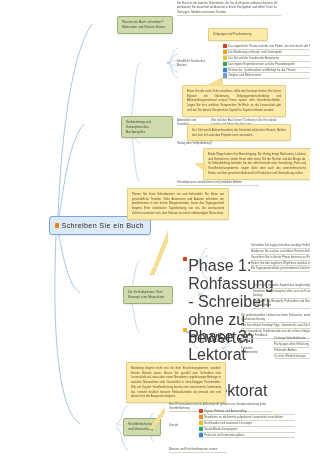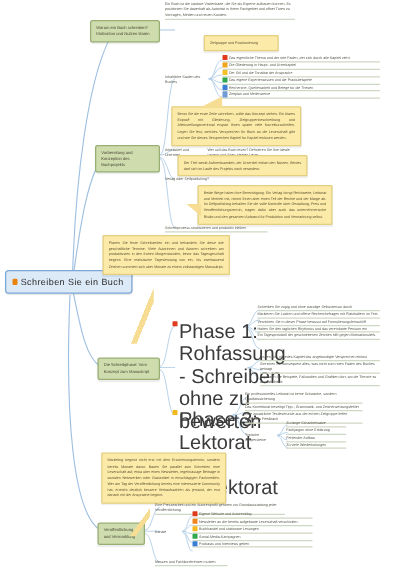--- a/index.html
+++ b/index.html
@@ -1,21 +1,21 @@
 <!DOCTYPE html>
 <html><head>
 <meta charset="utf-8">
 <style>
   html,body{margin:0;padding:0;background:#ffffff;}
   body{width:310px;height:459px;position:relative;overflow:hidden;
        font-family:"Liberation Sans",sans-serif;color:#3b3b3b;}
   #canvas{position:absolute;left:0;top:0;width:310px;height:459px;}
   #edges{position:absolute;left:0;top:0;width:310px;height:459px;pointer-events:none;}
 
-  .node{position:absolute;box-sizing:border-box;}
+  .node{position:absolute;box-sizing:border-box;margin-left:45px;}
 
   
   .root{background:#dce9f7;border:1px solid #7ba7d7;border-radius:3px;
         padding:4px 6px 4px 5px;display:flex;align-items:center;gap:3px;
         box-shadow:0 1px 1px rgba(0,0,0,.10);}
   .root .lbl{font-size:7.2px;letter-spacing:.35px;color:#2b2b2b;white-space:nowrap;}
 
   
   .green{background:#cfdcae;border:1px solid #98ae72;border-radius:2px;
          padding:3px 4px;box-shadow:0 1px 1px rgba(0,0,0,.08);}

